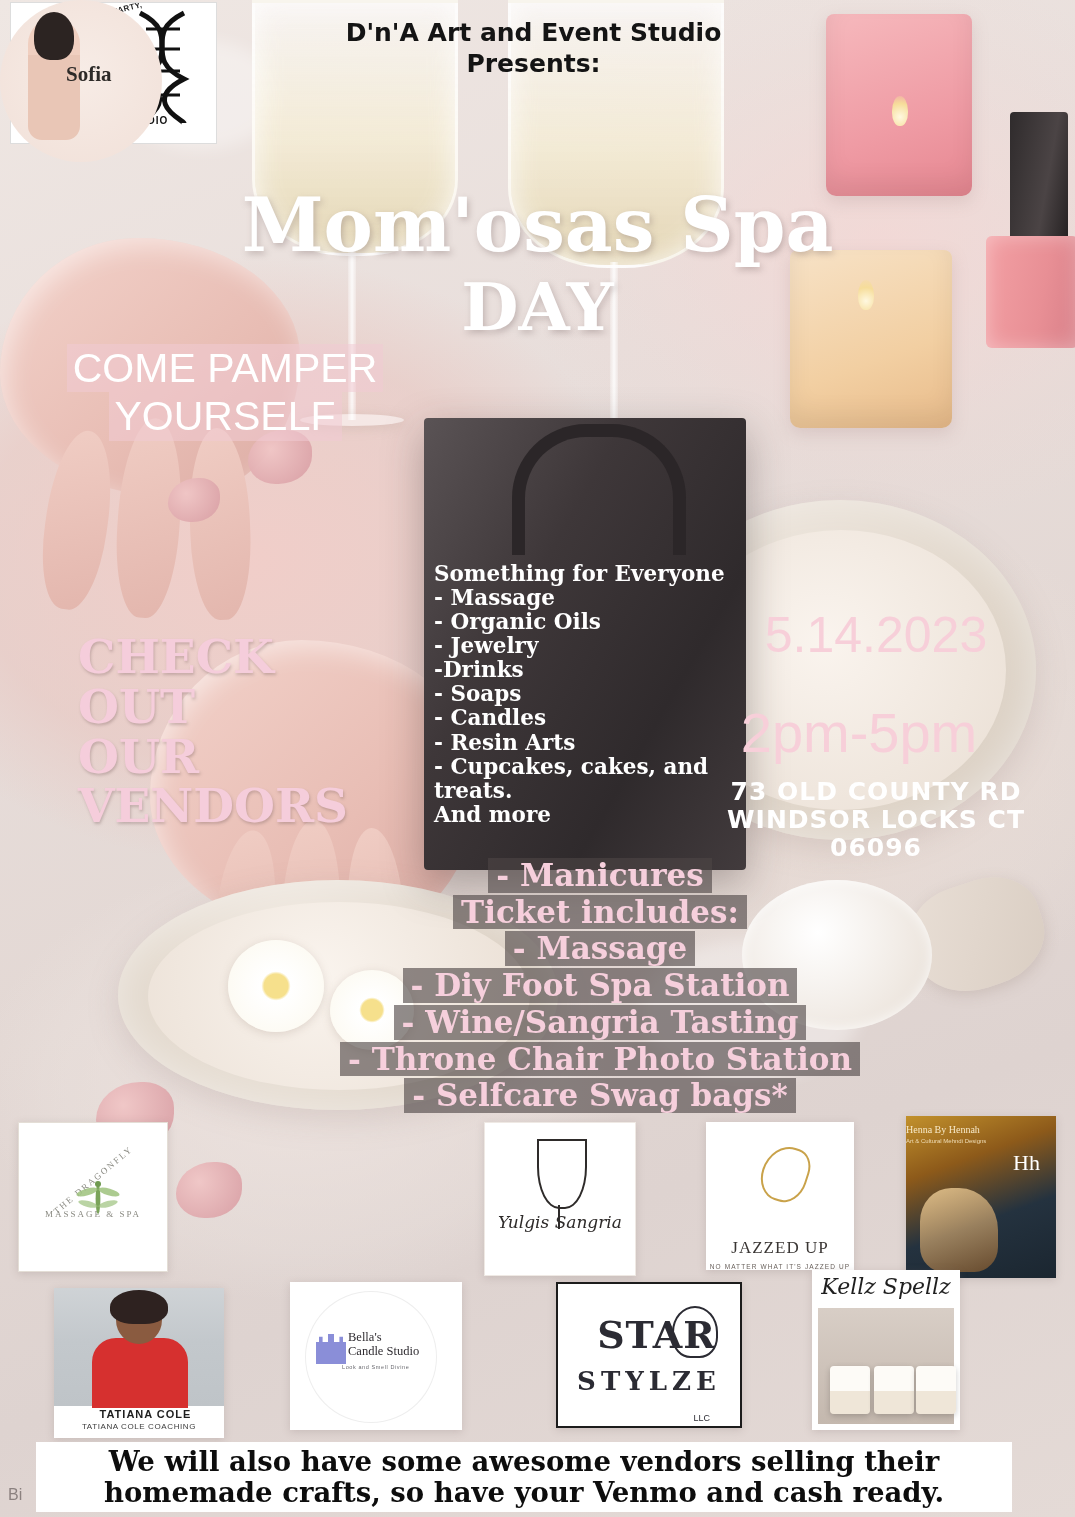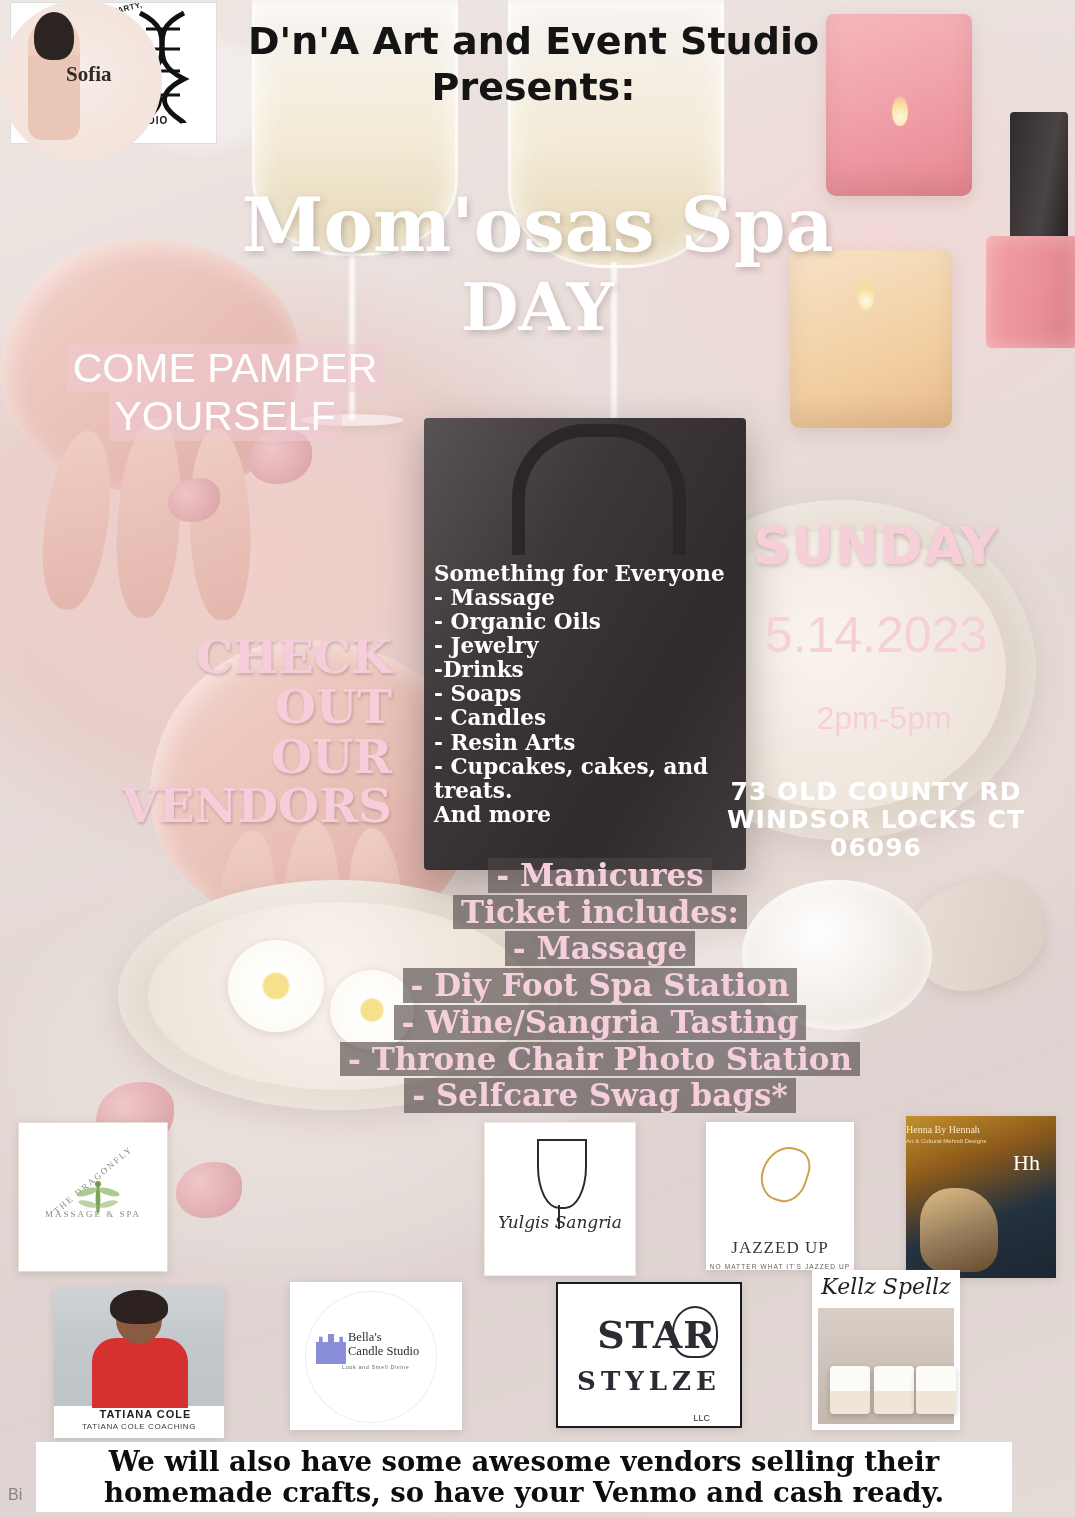--- a/index.html
+++ b/index.html
@@ -190,21 +190,21 @@
     width: 80px;
     height: 118px;
   }
 
   .presents {
     position: absolute;
     left: 0; right: 8px;
     top: 18px;
     text-align: center;
     font-family: "DejaVu Sans", sans-serif;
-    font-size: 38px;
+    font-size: 25px;
     font-weight: bold;
     color: #141414;
     line-height: 1.22;
   }
   .mothers-day {
     position: absolute;
     left: 0; right: 0;
     top: 98px;
     text-align: center;
     font-family: "DejaVu Serif", serif;
@@ -249,24 +249,24 @@
     line-height: 1.18;
   }
   .pamper span {
     background: rgba(240,203,212,0.55);
     padding: 0 6px;
     display: inline-block;
   }
 
   .checkout {
     position: absolute;
-    left: 62px;
+    left: 78px;
     top: 632px;
     width: 330px;
-    text-align: right;
+    text-align: left;
     font-family: "DejaVu Serif", serif;
     font-size: 47px;
     font-weight: bold;
     color: #f5cddb;
     line-height: 1.06;
     text-shadow: 1px 2px 3px rgba(120,95,95,0.35);
   }
 
   .bag-list {
     position: absolute;
@@ -300,26 +300,26 @@
     top: 606px;
     width: 352px;
     text-align: center;
     font-family: "Liberation Sans", sans-serif;
     font-size: 50px;
     color: #f7cfd9;
     letter-spacing: 0px;
   }
   .time {
     position: absolute;
-    left: 708px;
+    left: 683px;
     top: 700px;
     width: 352px;
     text-align: center;
     font-family: "Liberation Sans", sans-serif;
-    font-size: 32px;
+    font-size: 56px;
     color: #f7cfd9;
   }
   .address {
     position: absolute;
     left: 700px;
     top: 778px;
     width: 352px;
     text-align: center;
     font-family: "DejaVu Sans", sans-serif;
     font-size: 25px;
@@ -682,21 +682,20 @@
     <div>- Jewelry</div>
     <div>-Drinks</div>
     <div>- Soaps</div>
     <div>- Candles</div>
     <div>- Resin Arts</div>
     <div>- Cupcakes, cakes, and</div>
     <div>treats.</div>
     <div>And more</div>
   </div>
 
-  <div class="sunday">SUNDAY</div>
   <div class="date">5.14.2023</div>
   <div class="time">2pm-5pm</div>
   <div class="address">
     <div>73 OLD COUNTY RD</div>
     <div>WINDSOR LOCKS CT</div>
     <div>06096</div>
   </div>
 
   <div class="ticket">
     <div><span>- Manicures</span></div>

